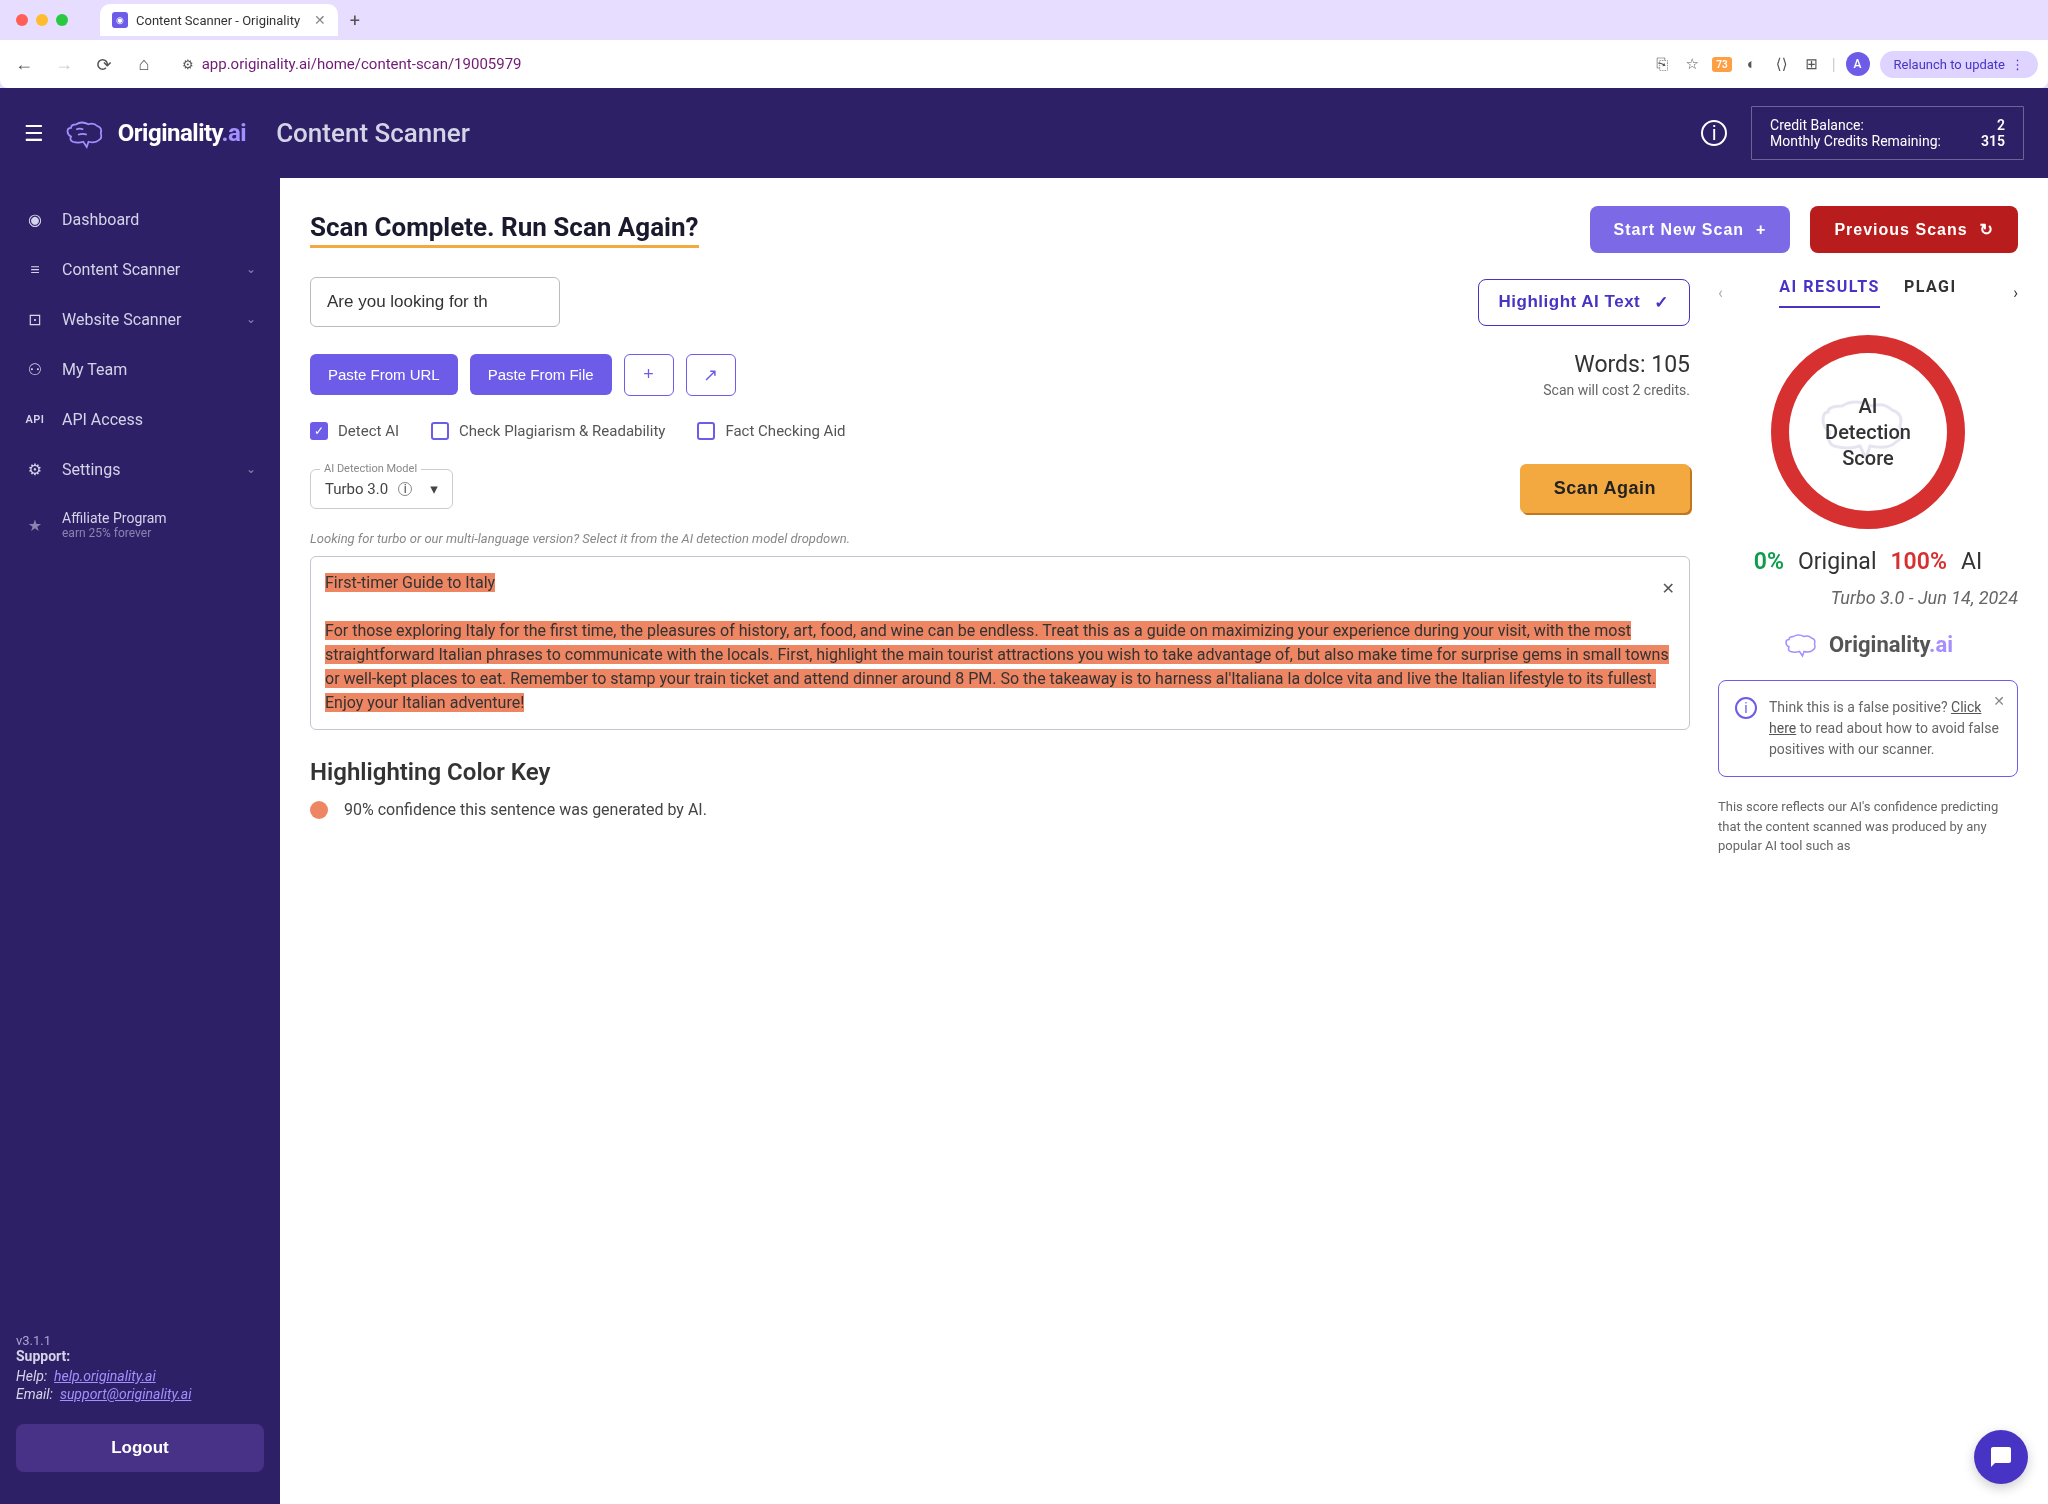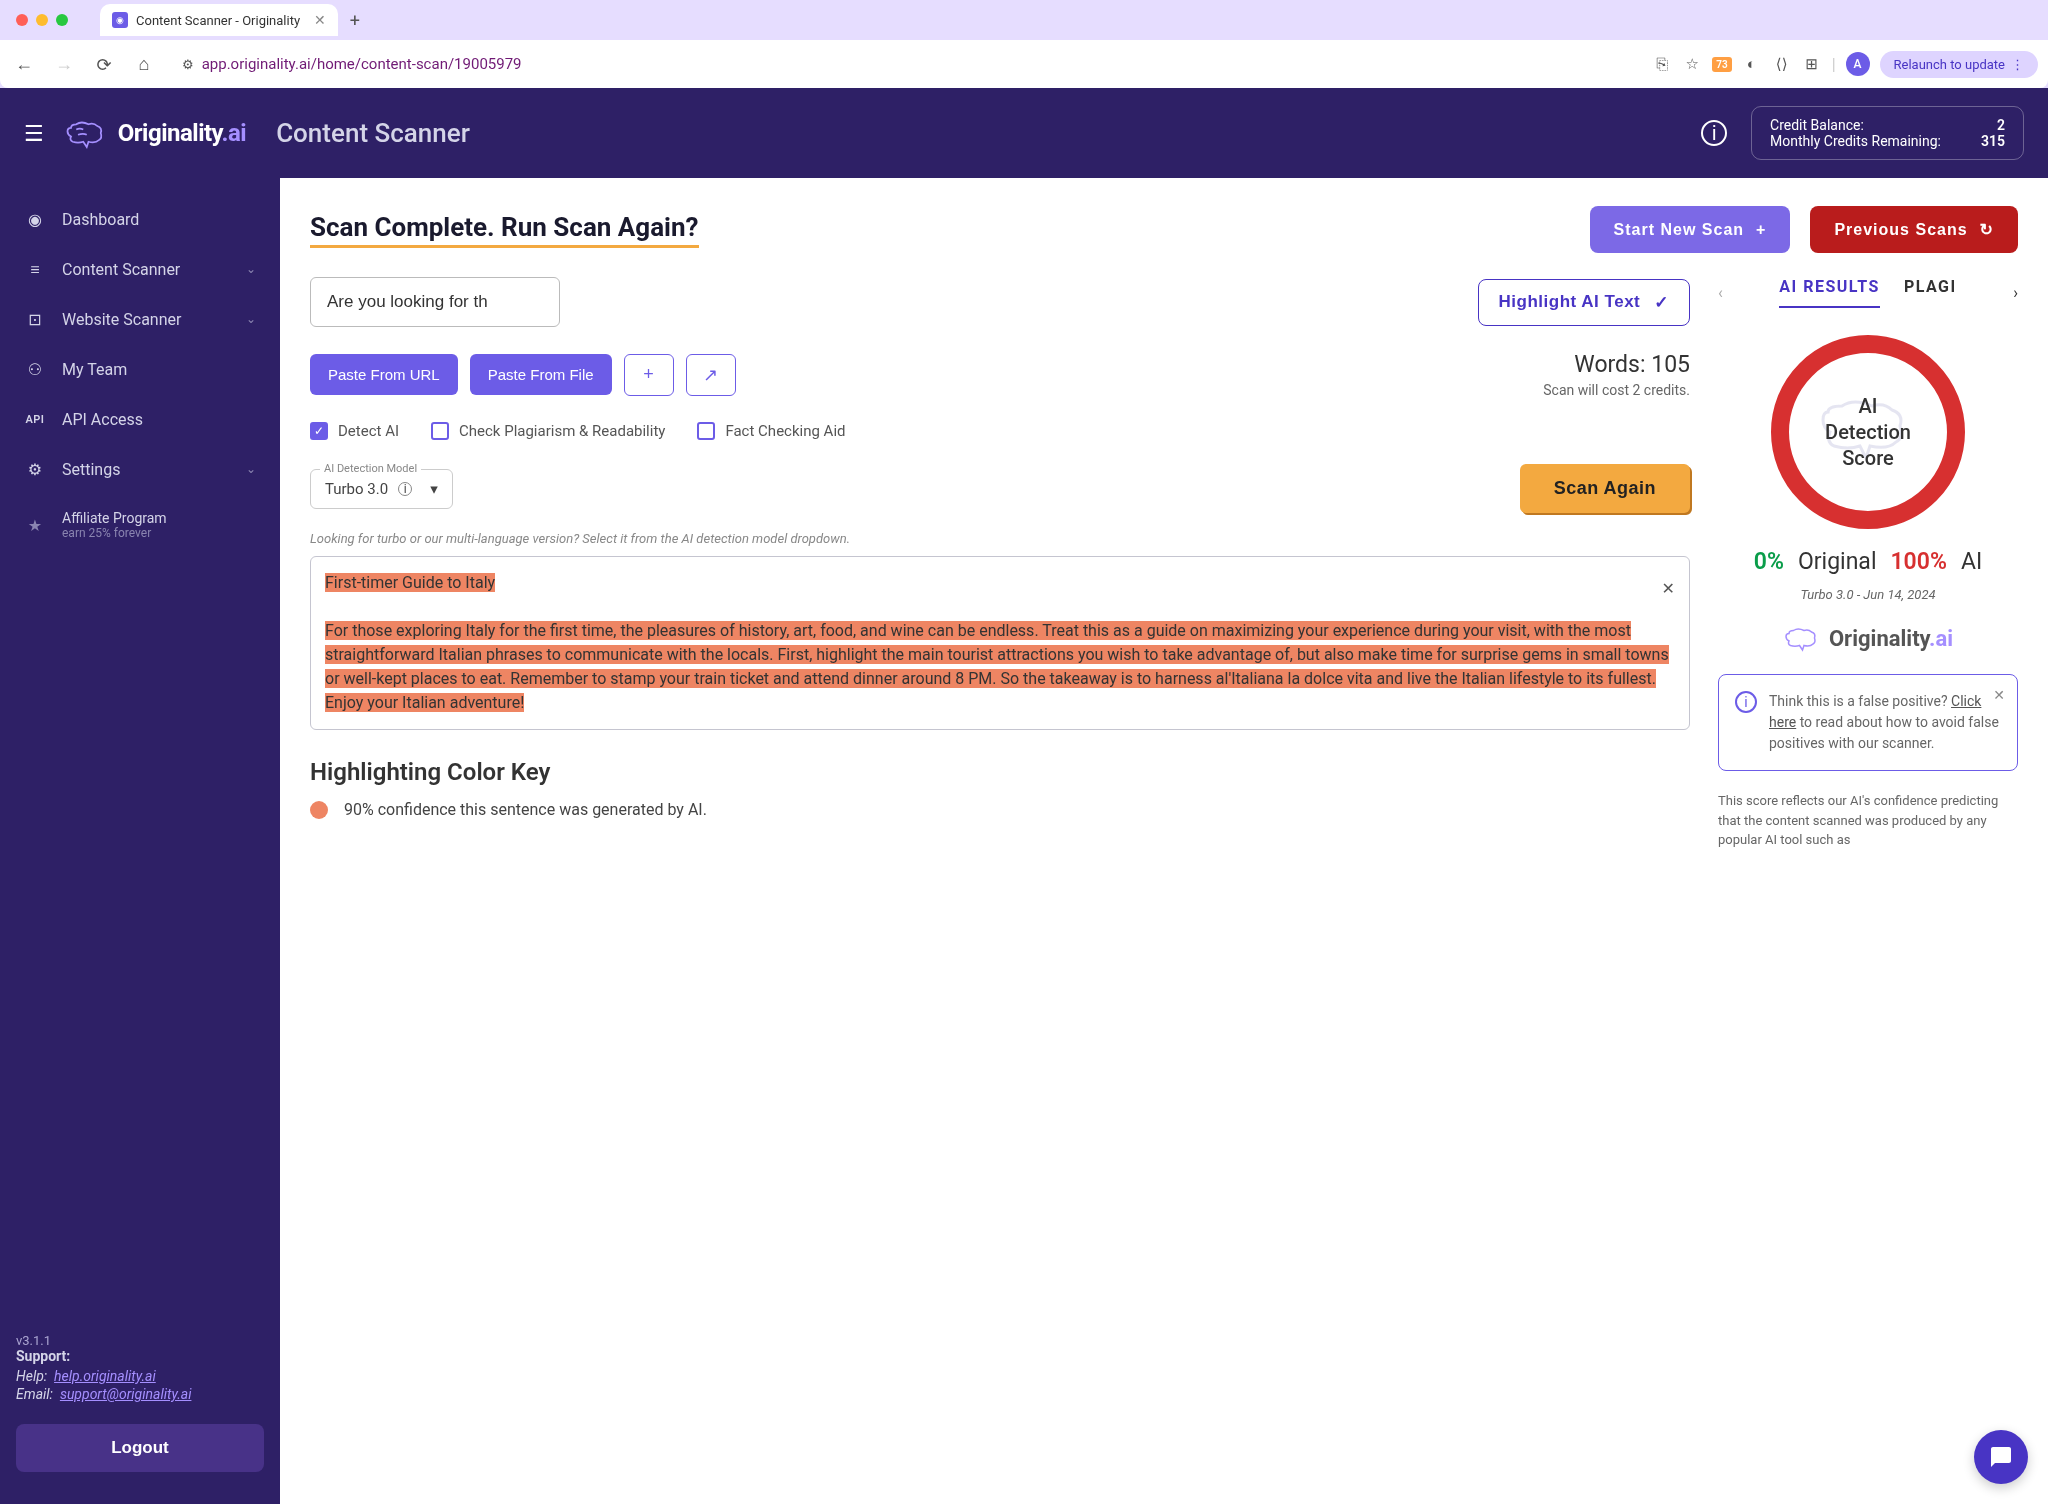--- a/index.html
+++ b/index.html
@@ -31,21 +31,21 @@
     
     
     .app-header { background: #2e2066; height: 90px; display: flex; align-items: center; padding: 0 24px; color: white; position: relative; }
     .menu-btn { color: white; font-size: 22px; margin-right: 20px; }
     .logo-group { display: flex; align-items: center; gap: 12px; }
     .brain-logo { width: 42px; height: 38px; }
     .logo-text { font-size: 24px; font-weight: 700; letter-spacing: -0.5px; }
     .logo-ai { color: #a58fff; }
     .page-name { font-size: 26px; font-weight: 500; margin-left: 30px; color: #d4d4e8; }
     .header-right { margin-left: auto; display: flex; align-items: center; gap: 24px; }
-    .credit-box { border: 1px solid rgba(255,255,255,0.3); border-radius: 10px; padding: 10px 18px; font-size: 14px; }
+    .credit-box { border: 1px solid rgba(255,255,255,0.3); border-radius: 1px; padding: 10px 18px; font-size: 14px; }
     .credit-row { display: flex; justify-content: space-between; gap: 40px; }
     .credit-val { font-weight: 600; }
     
     
     .app-body { display: flex; height: calc(100vh - 178px); }
     
     
     .sidebar { width: 280px; background: #2e2066; color: white; display: flex; flex-direction: column; padding: 16px 0; }
     .sb-item { display: flex; align-items: center; gap: 16px; padding: 14px 24px; color: #d4d4e8; font-size: 16px; }
     .sb-item.expandable { justify-content: space-between; }
@@ -120,21 +120,21 @@
     
     .score-ring { width: 200px; height: 200px; margin: 24px auto 0; position: relative; }
     .ring-svg { width: 100%; height: 100%; }
     .score-center { position: absolute; top: 50%; left: 50%; transform: translate(-50%, -50%); text-align: center; }
     .score-label { font-size: 20px; color: #333; font-weight: 500; line-height: 1.3; }
     
     .score-line { display: flex; justify-content: center; gap: 14px; margin-top: 16px; font-size: 23px; }
     .pct-green { color: #0a9d4a; font-weight: 600; }
     .pct-red { color: #d73030; font-weight: 600; }
     .lbl { color: #333; }
-    .model-date { text-align: center; font-size: 13px; color: #666; margin-top: 12px; font-style: italic; }
+    .model-date { text-align: right; font-size: 18px; color: #666; margin-top: 12px; font-style: italic; }
     
     .orig-logo-row { display: flex; justify-content: center; align-items: center; gap: 10px; margin-top: 20px; }
     .orig-logo-text { font-size: 22px; font-weight: 700; color: #555; }
     .orig-logo-ai { color: #a58fff; }
     
     .info-card { border: 1px solid #6c5ce7; border-radius: 8px; padding: 16px; margin-top: 20px; display: flex; gap: 12px; position: relative; }
     .info-ico { color: #6c5ce7; flex-shrink: 0; }
     .info-text { font-size: 14px; color: #666; line-height: 1.5; }
     .info-text .link { text-decoration: underline; color: #555; }
     .info-close { position: absolute; top: 12px; right: 12px; color: #888; font-size: 14px; }

